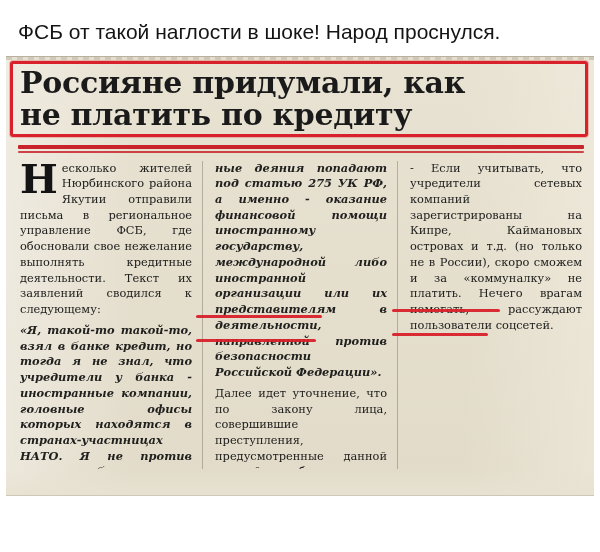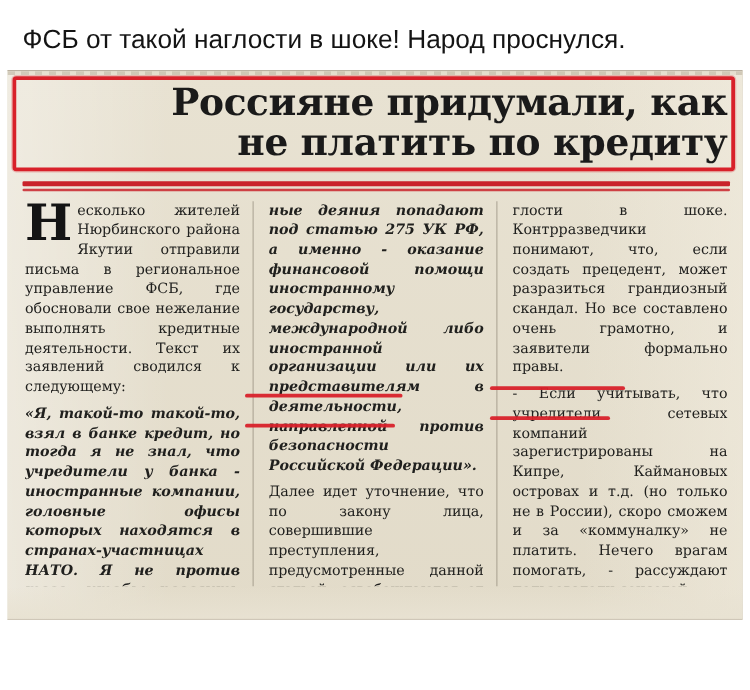--- a/index.html
+++ b/index.html
@@ -34,21 +34,20 @@
     position: absolute;
     inset: 0;
     background:
       linear-gradient(90deg, rgba(255,255,255,0.35), rgba(255,255,255,0) 22%, rgba(255,255,255,0) 78%, rgba(245,240,228,0.45)),
       linear-gradient(180deg, rgba(232,226,210,1), rgba(226,219,201,1));
     pointer-events: none;
   }
   .headline {
     position: relative;
     padding: 10px 12px 8px 14px;
-    text-align: right;
   }
   .headline .hl-line {
     font-family: "DejaVu Serif", serif;
     font-weight: bold;
     font-size: 30px;
     line-height: 1.08;
     color: #1a1a1a;
     letter-spacing: -0.3px;
   }
   .rule {
@@ -160,21 +159,20 @@
     <div class="col c1">
       <p><span class="dropcap">Н</span><span>есколько жителей Нюрбинского района Якутии отправили письма в региональное управление ФСБ, где обосновали свое нежелание выполнять кредитные деятельности. Текст их заявлений сводился к следующему:</span></p>
       <p class="italic">«Я, такой-то такой-то, взял в банке кредит, но тогда я не знал, что учредители у банка - иностранные компании, головные офисы которых находятся в странах-участницах НАТО. Я не против того, чтобы погасить кредит, но не могу, поскольку дан-</p>
     </div>
     <div class="col c2">
       <p class="italic">ные деяния попадают под статью 275 УК РФ, а именно - оказание финансовой помощи иностранному государству, международной либо иностранной организации или их представителям в деятельности, направленной против безопасности Российской Федерации».</p>
       <p>Далее идет уточнение, что по закону лица, совершившие преступления, предусмотренные данной статьей, освобождаются от уголовной ответственности, если они известили об этом органы власти.</p>
 
     </div>
     <div class="col c3">
-      <p>глости в шоке. Контрразведчики понимают, что, если создать прецедент, может разразиться грандиозный скандал. Но все составлено очень грамотно, и заявители формально правы.</p>
       <p>- Если учитывать, что учредители сетевых компаний зарегистрированы на Кипре, Каймановых островах и т.д. (но только не в России), скоро сможем и за «коммуналку» не платить. Нечего врагам помогать, - рассуждают пользователи соцсетей.</p>
     </div>
   </div>
 
   <div class="marker-box mb-head"></div>
   <div class="underline-red u1"></div>
   <div class="underline-red u2"></div>
   <div class="underline-red u3"></div>
   <div class="underline-red u4"></div>
 

